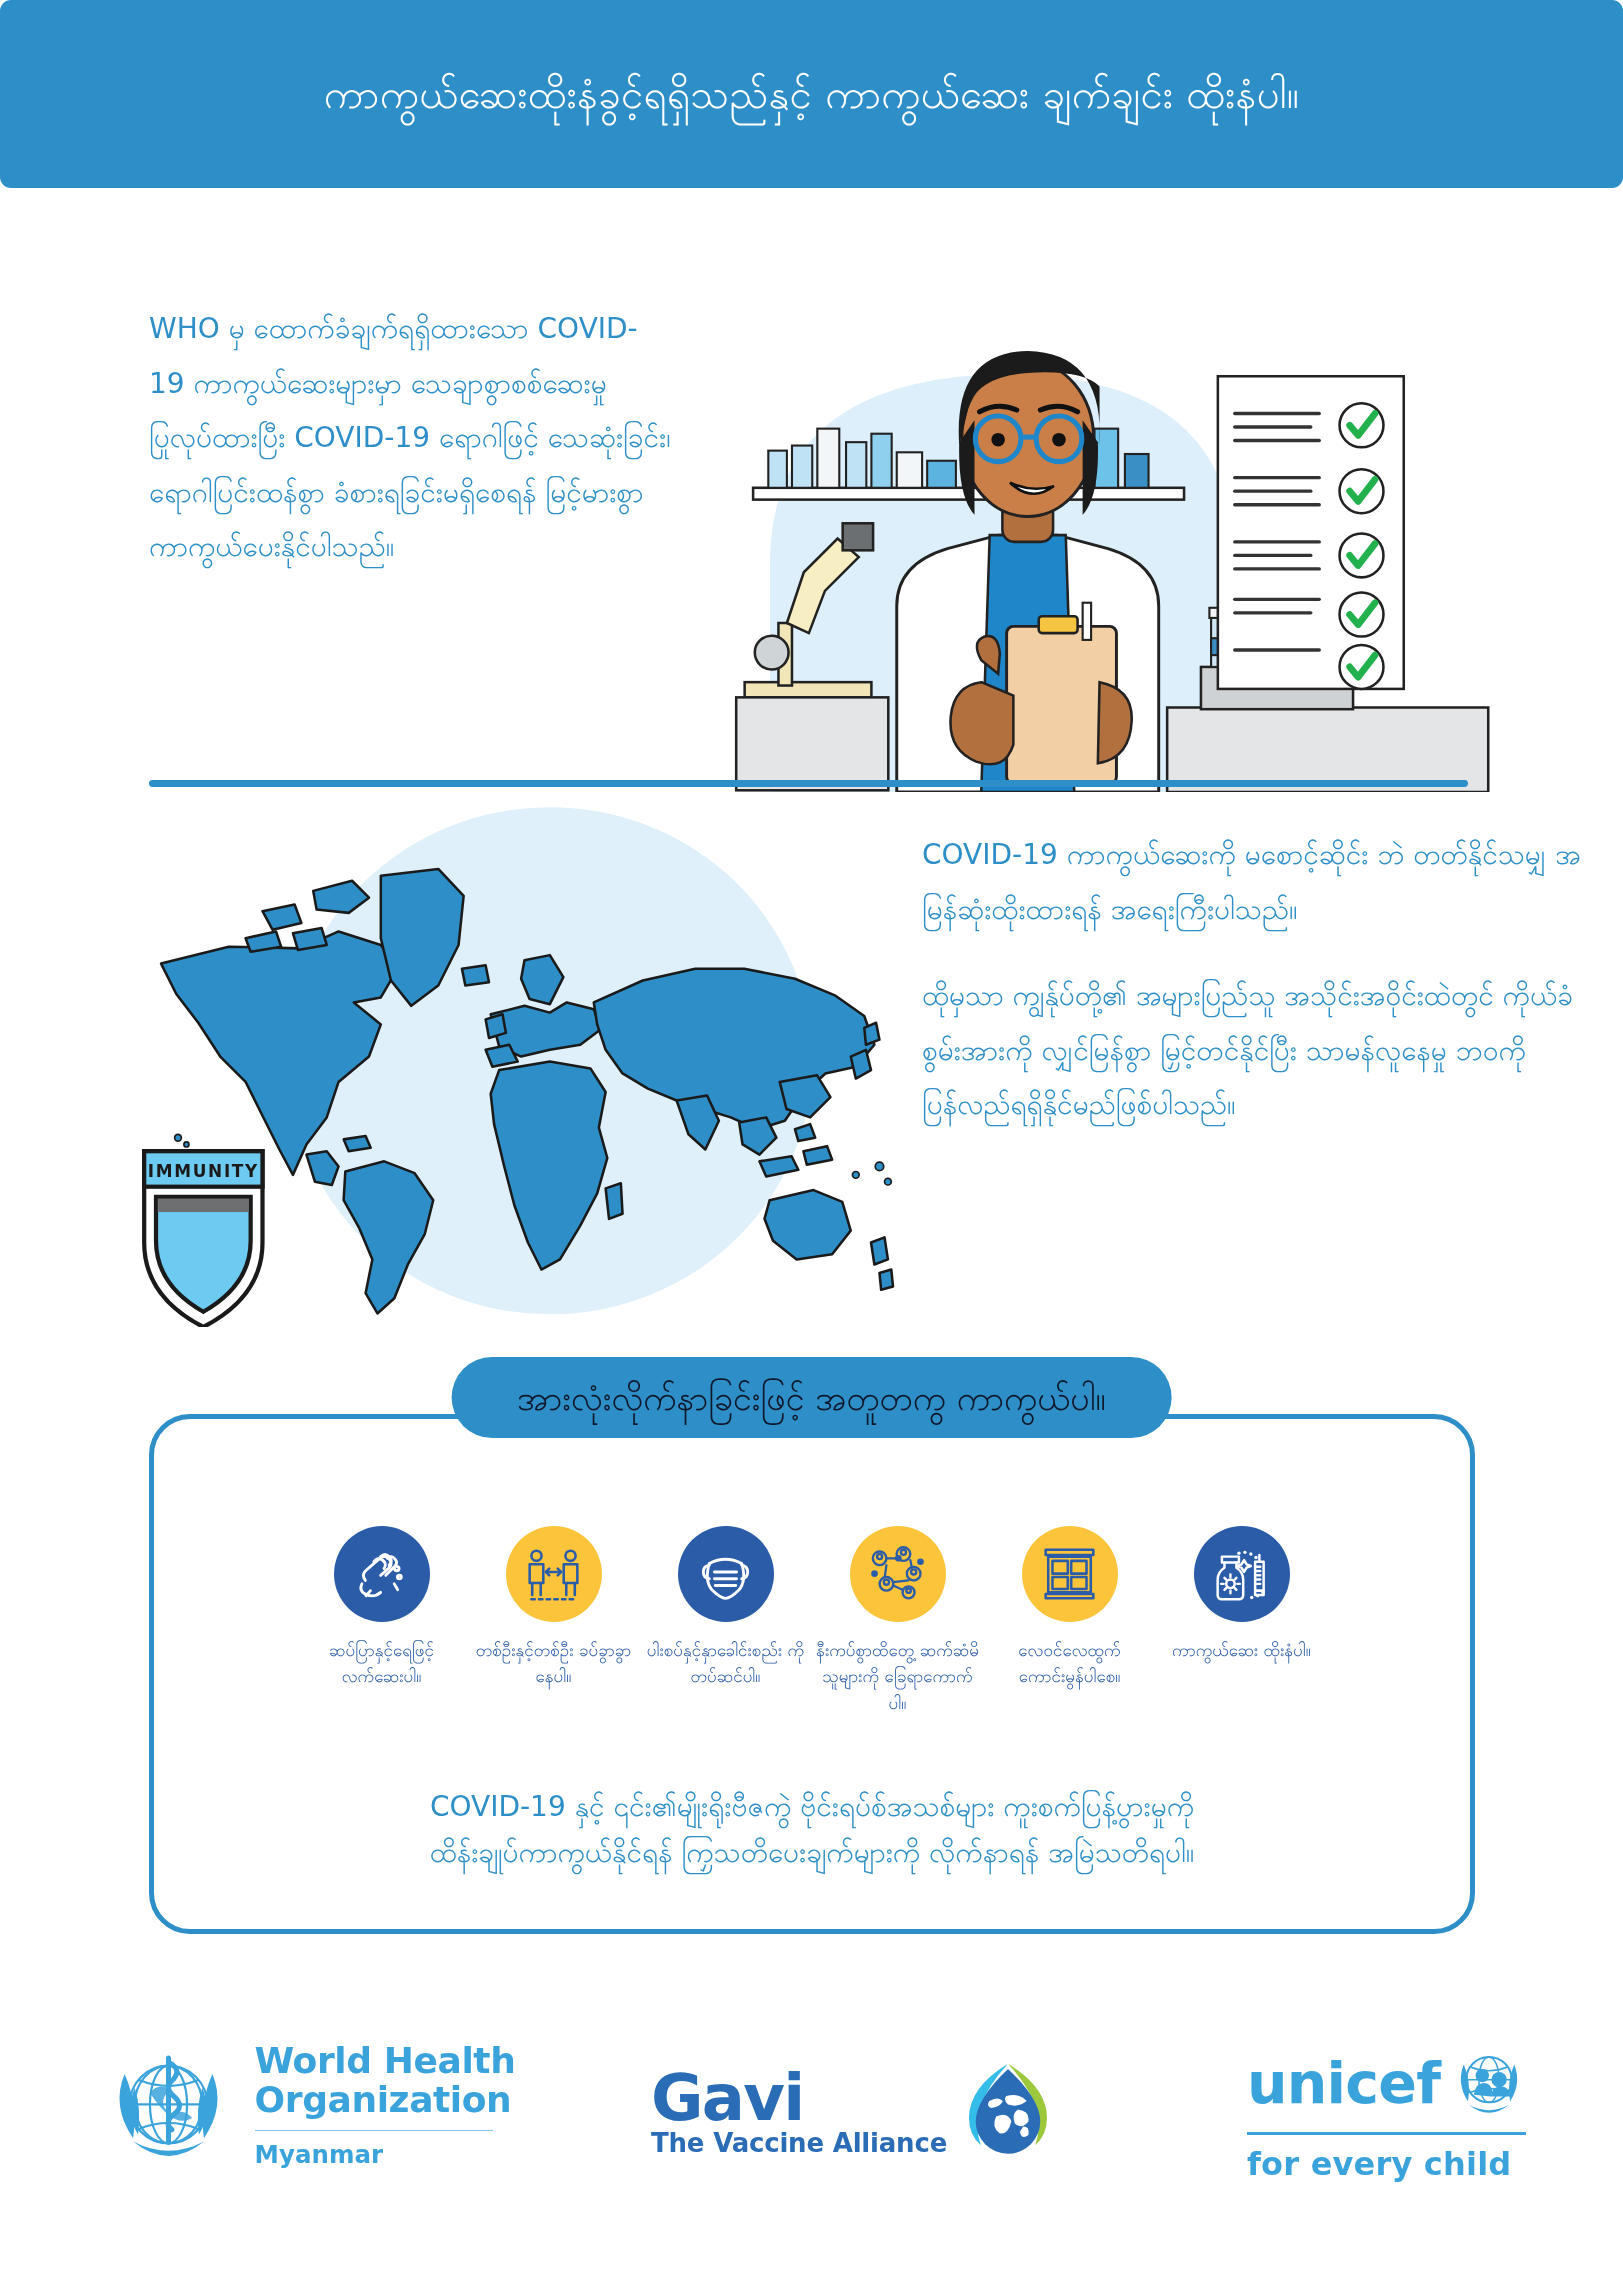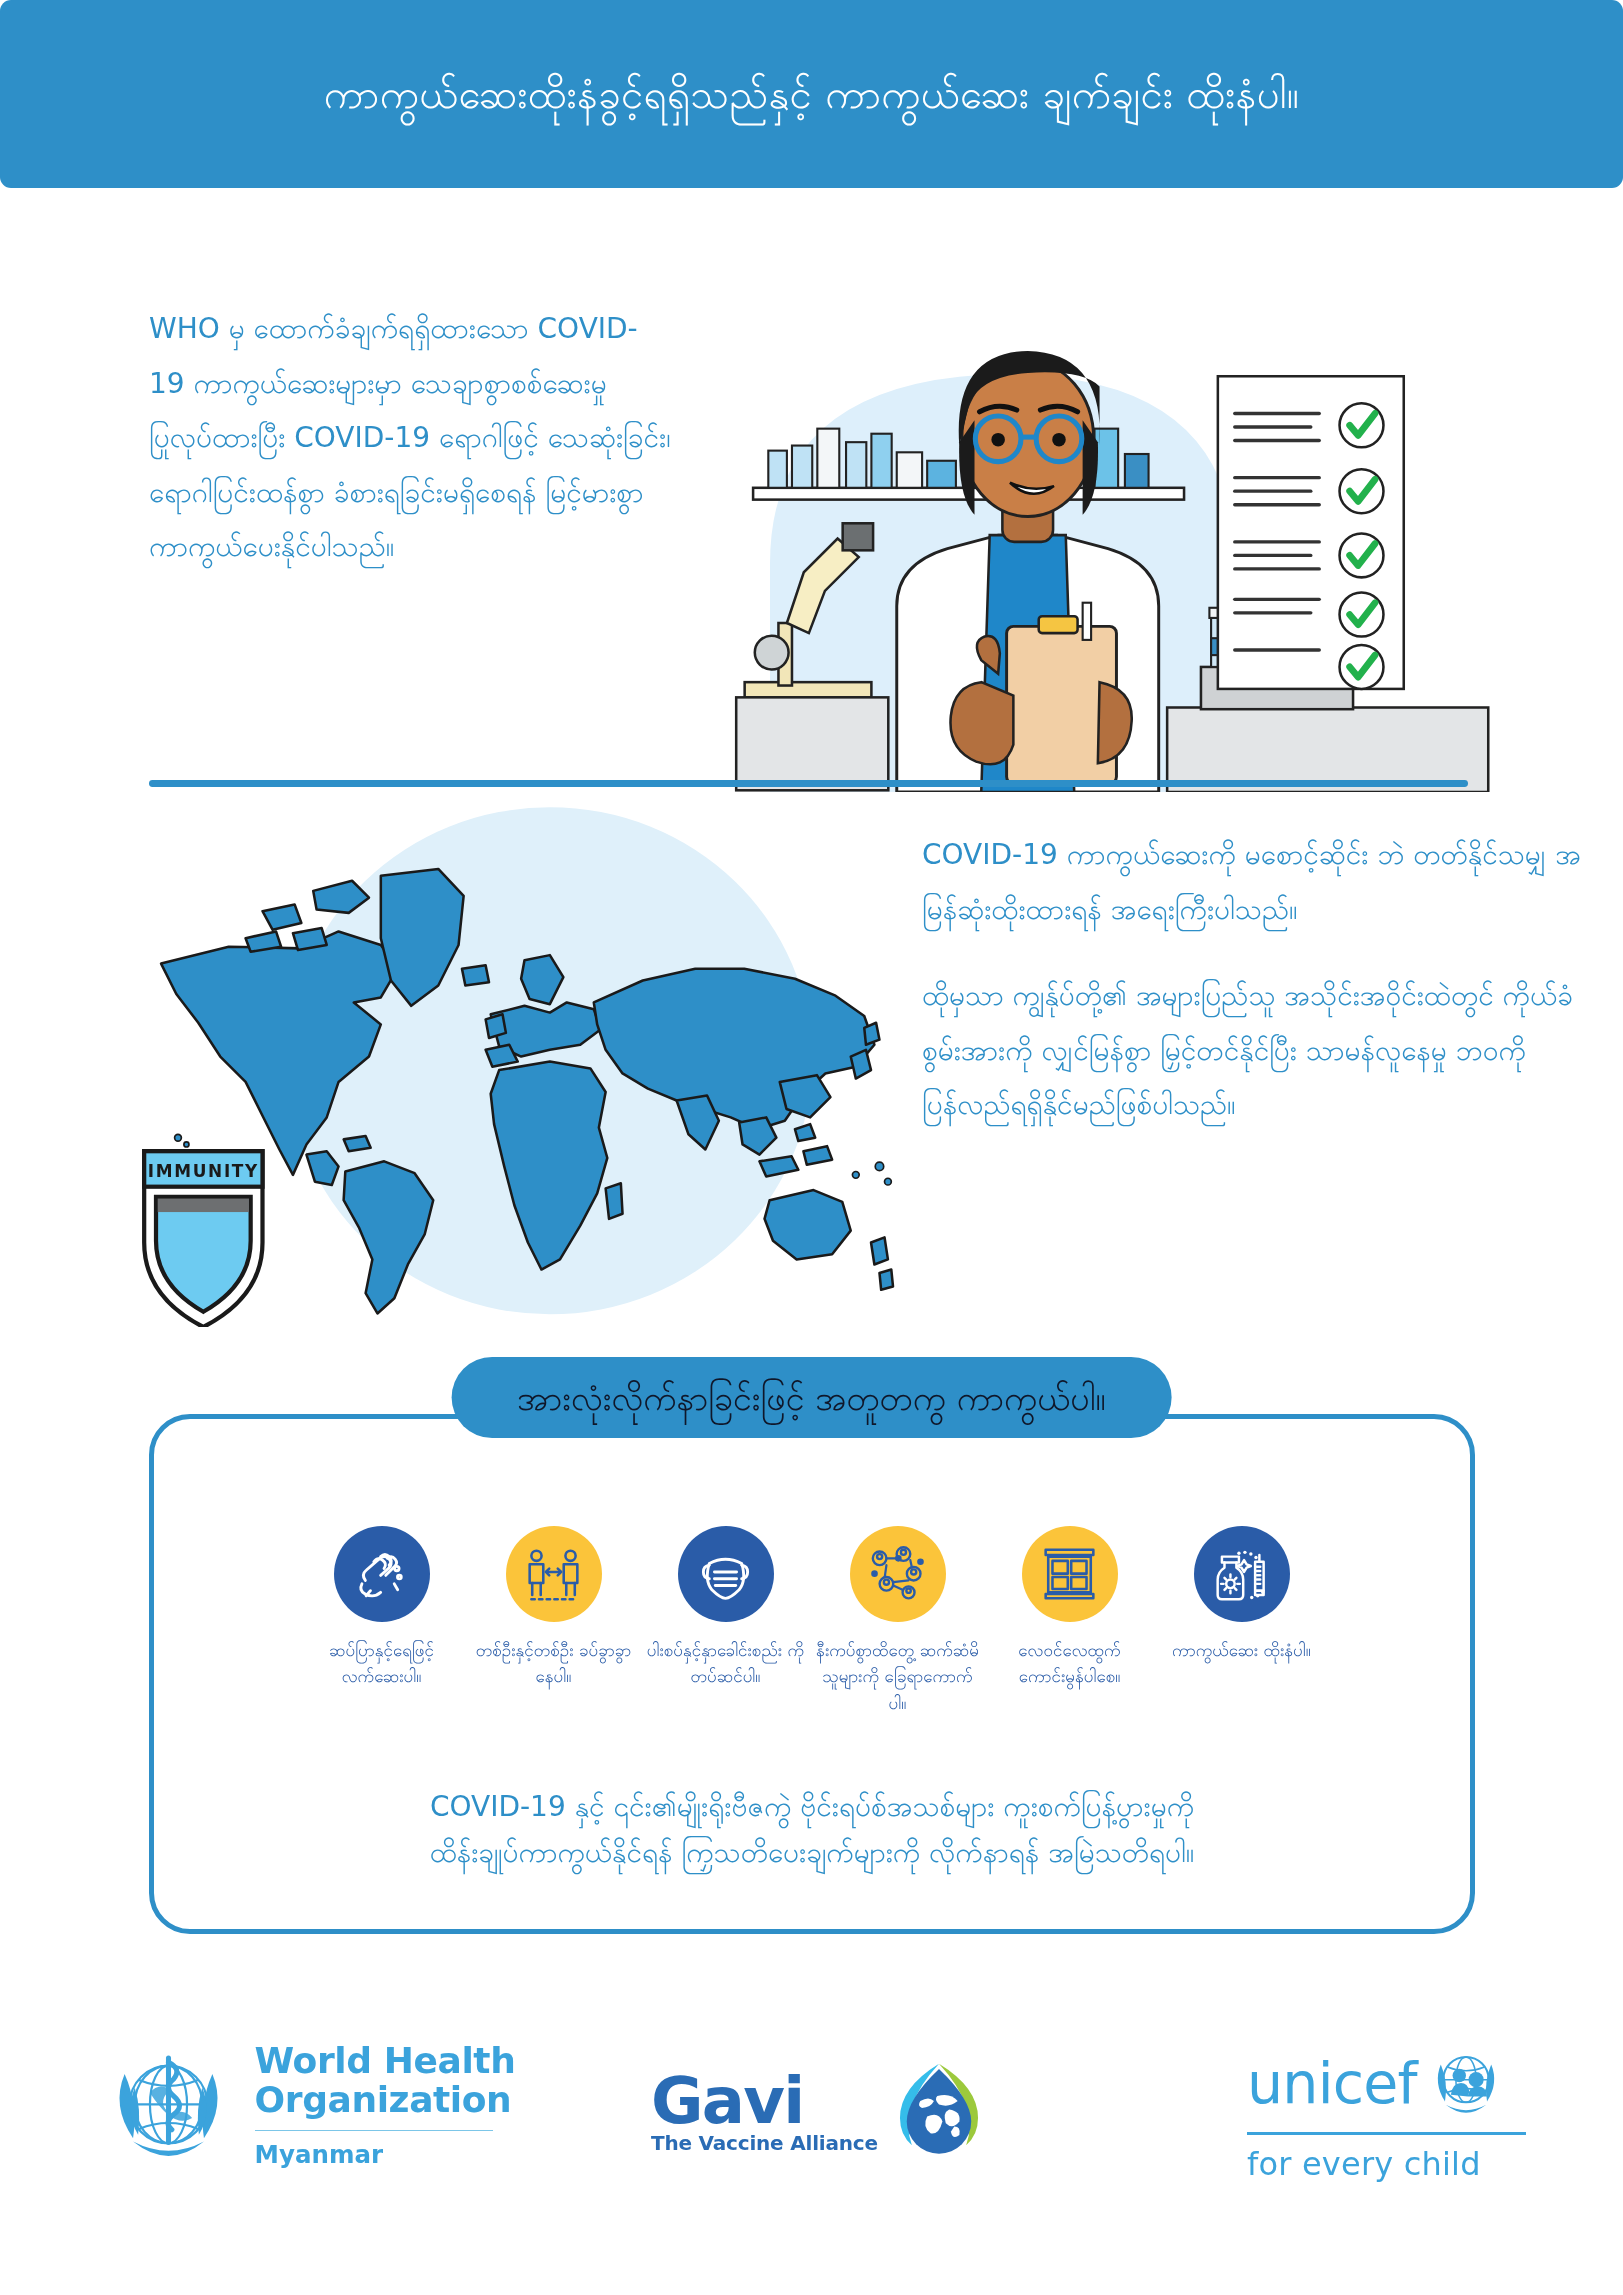--- a/index.html
+++ b/index.html
@@ -87,23 +87,23 @@
   .logo-who{position:absolute;left:101px;top:21px;display:flex;align-items:flex-start;gap:18.6px;}
   .who-text{display:flex;flex-direction:column;}
   .who-line1,.who-line2{
     color:#3ba3dc;font-size:36px;font-weight:bold;line-height:1.08;letter-spacing:-0.4px;
   }
   .who-rule{width:238px;height:1.7px;background:#7cc6e8;margin:10px 0 8.5px 0;}
   .who-country{color:#3ba3dc;font-size:24.5px;font-weight:bold;}
 
   .logo-gavi{position:absolute;left:651px;top:36px;display:flex;align-items:center;gap:5px;}
   .gavi-word{color:#2a6cb5;font-size:64px;font-weight:bold;letter-spacing:-1.7px;line-height:.95;}
-  .gavi-sub{color:#2a6cb5;font-size:20px;font-weight:bold;letter-spacing:-0.2px;}
-
-  .logo-unicef{position:absolute;left:1247px;top:25px;}
+  .gavi-sub{color:#2a6cb5;font-size:26px;font-weight:bold;letter-spacing:-0.2px;}
+
+  .logo-unicef{position:absolute;left:1247px;top:25px;font-weight:bold;}
   .unicef-row{display:flex;align-items:center;gap:12px;}
   .unicef-word{color:#3ba3dc;font-size:57px;line-height:1;letter-spacing:-0.8px;}
   .unicef-rule{width:279px;height:2.5px;background:#3ba3dc;margin:12px 0 10px 0;}
   .unicef-tag{color:#3ba3dc;font-size:32px;letter-spacing:0.2px;}
 </style>
 </head>
 <body>
 
 <div class="page">
 

